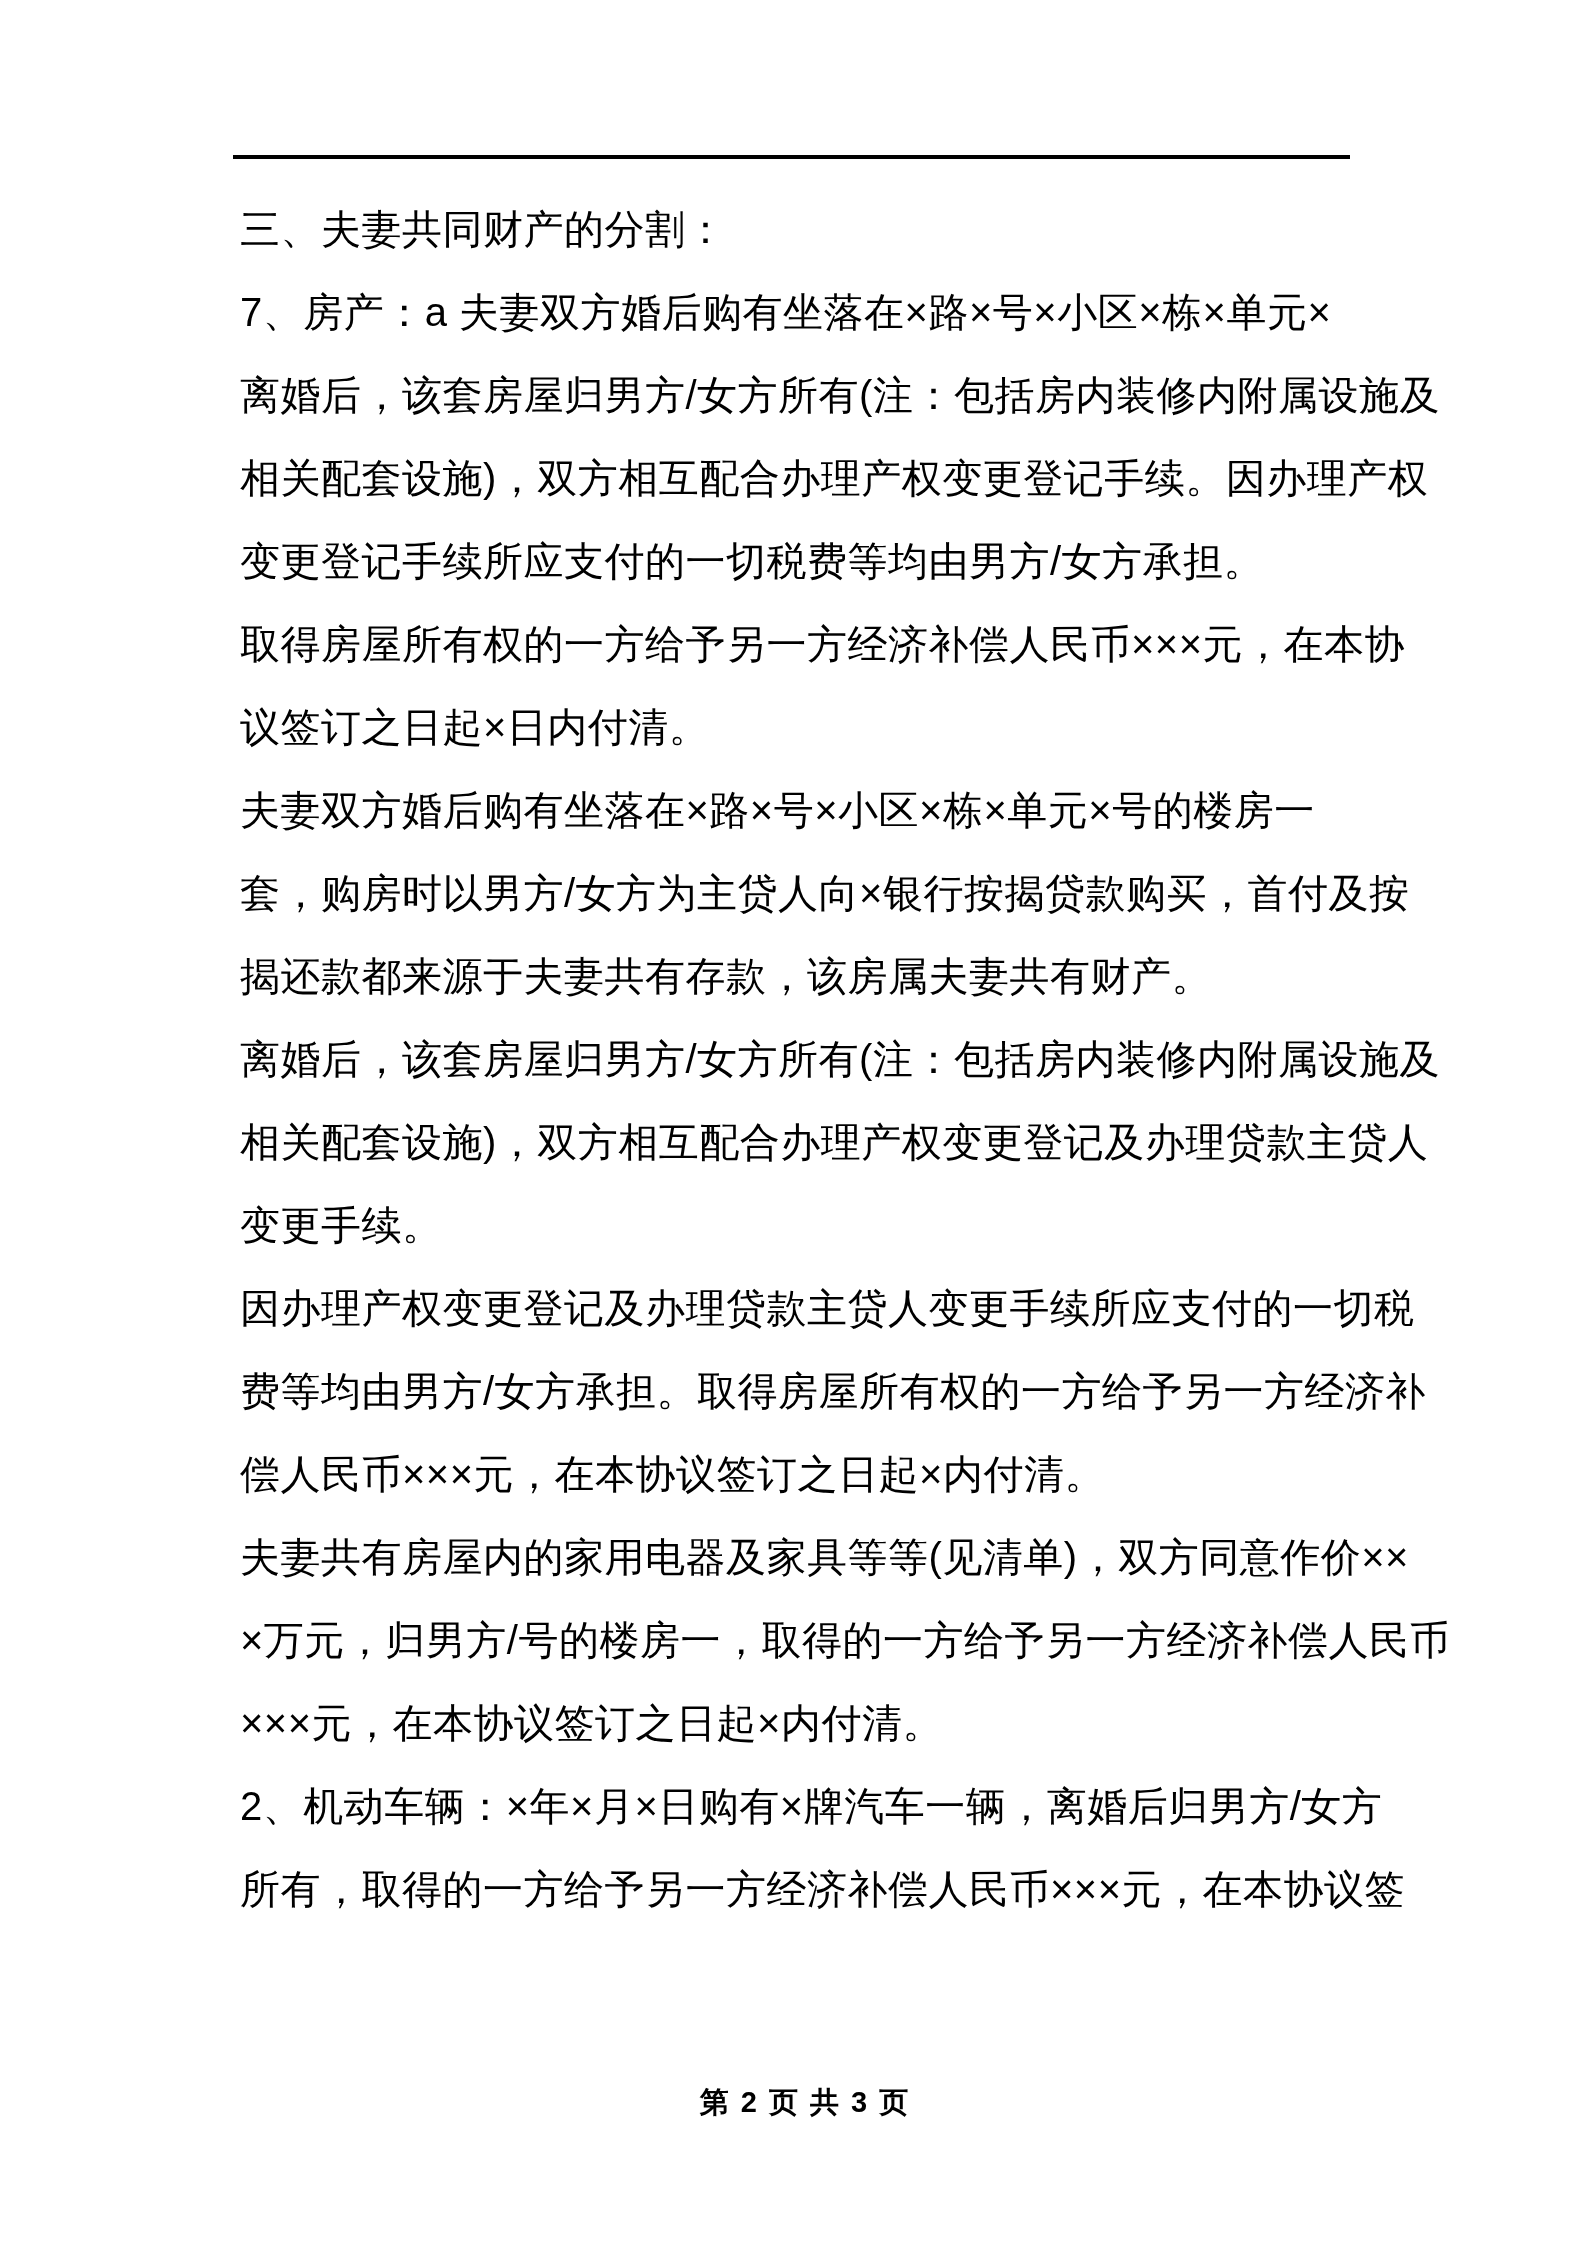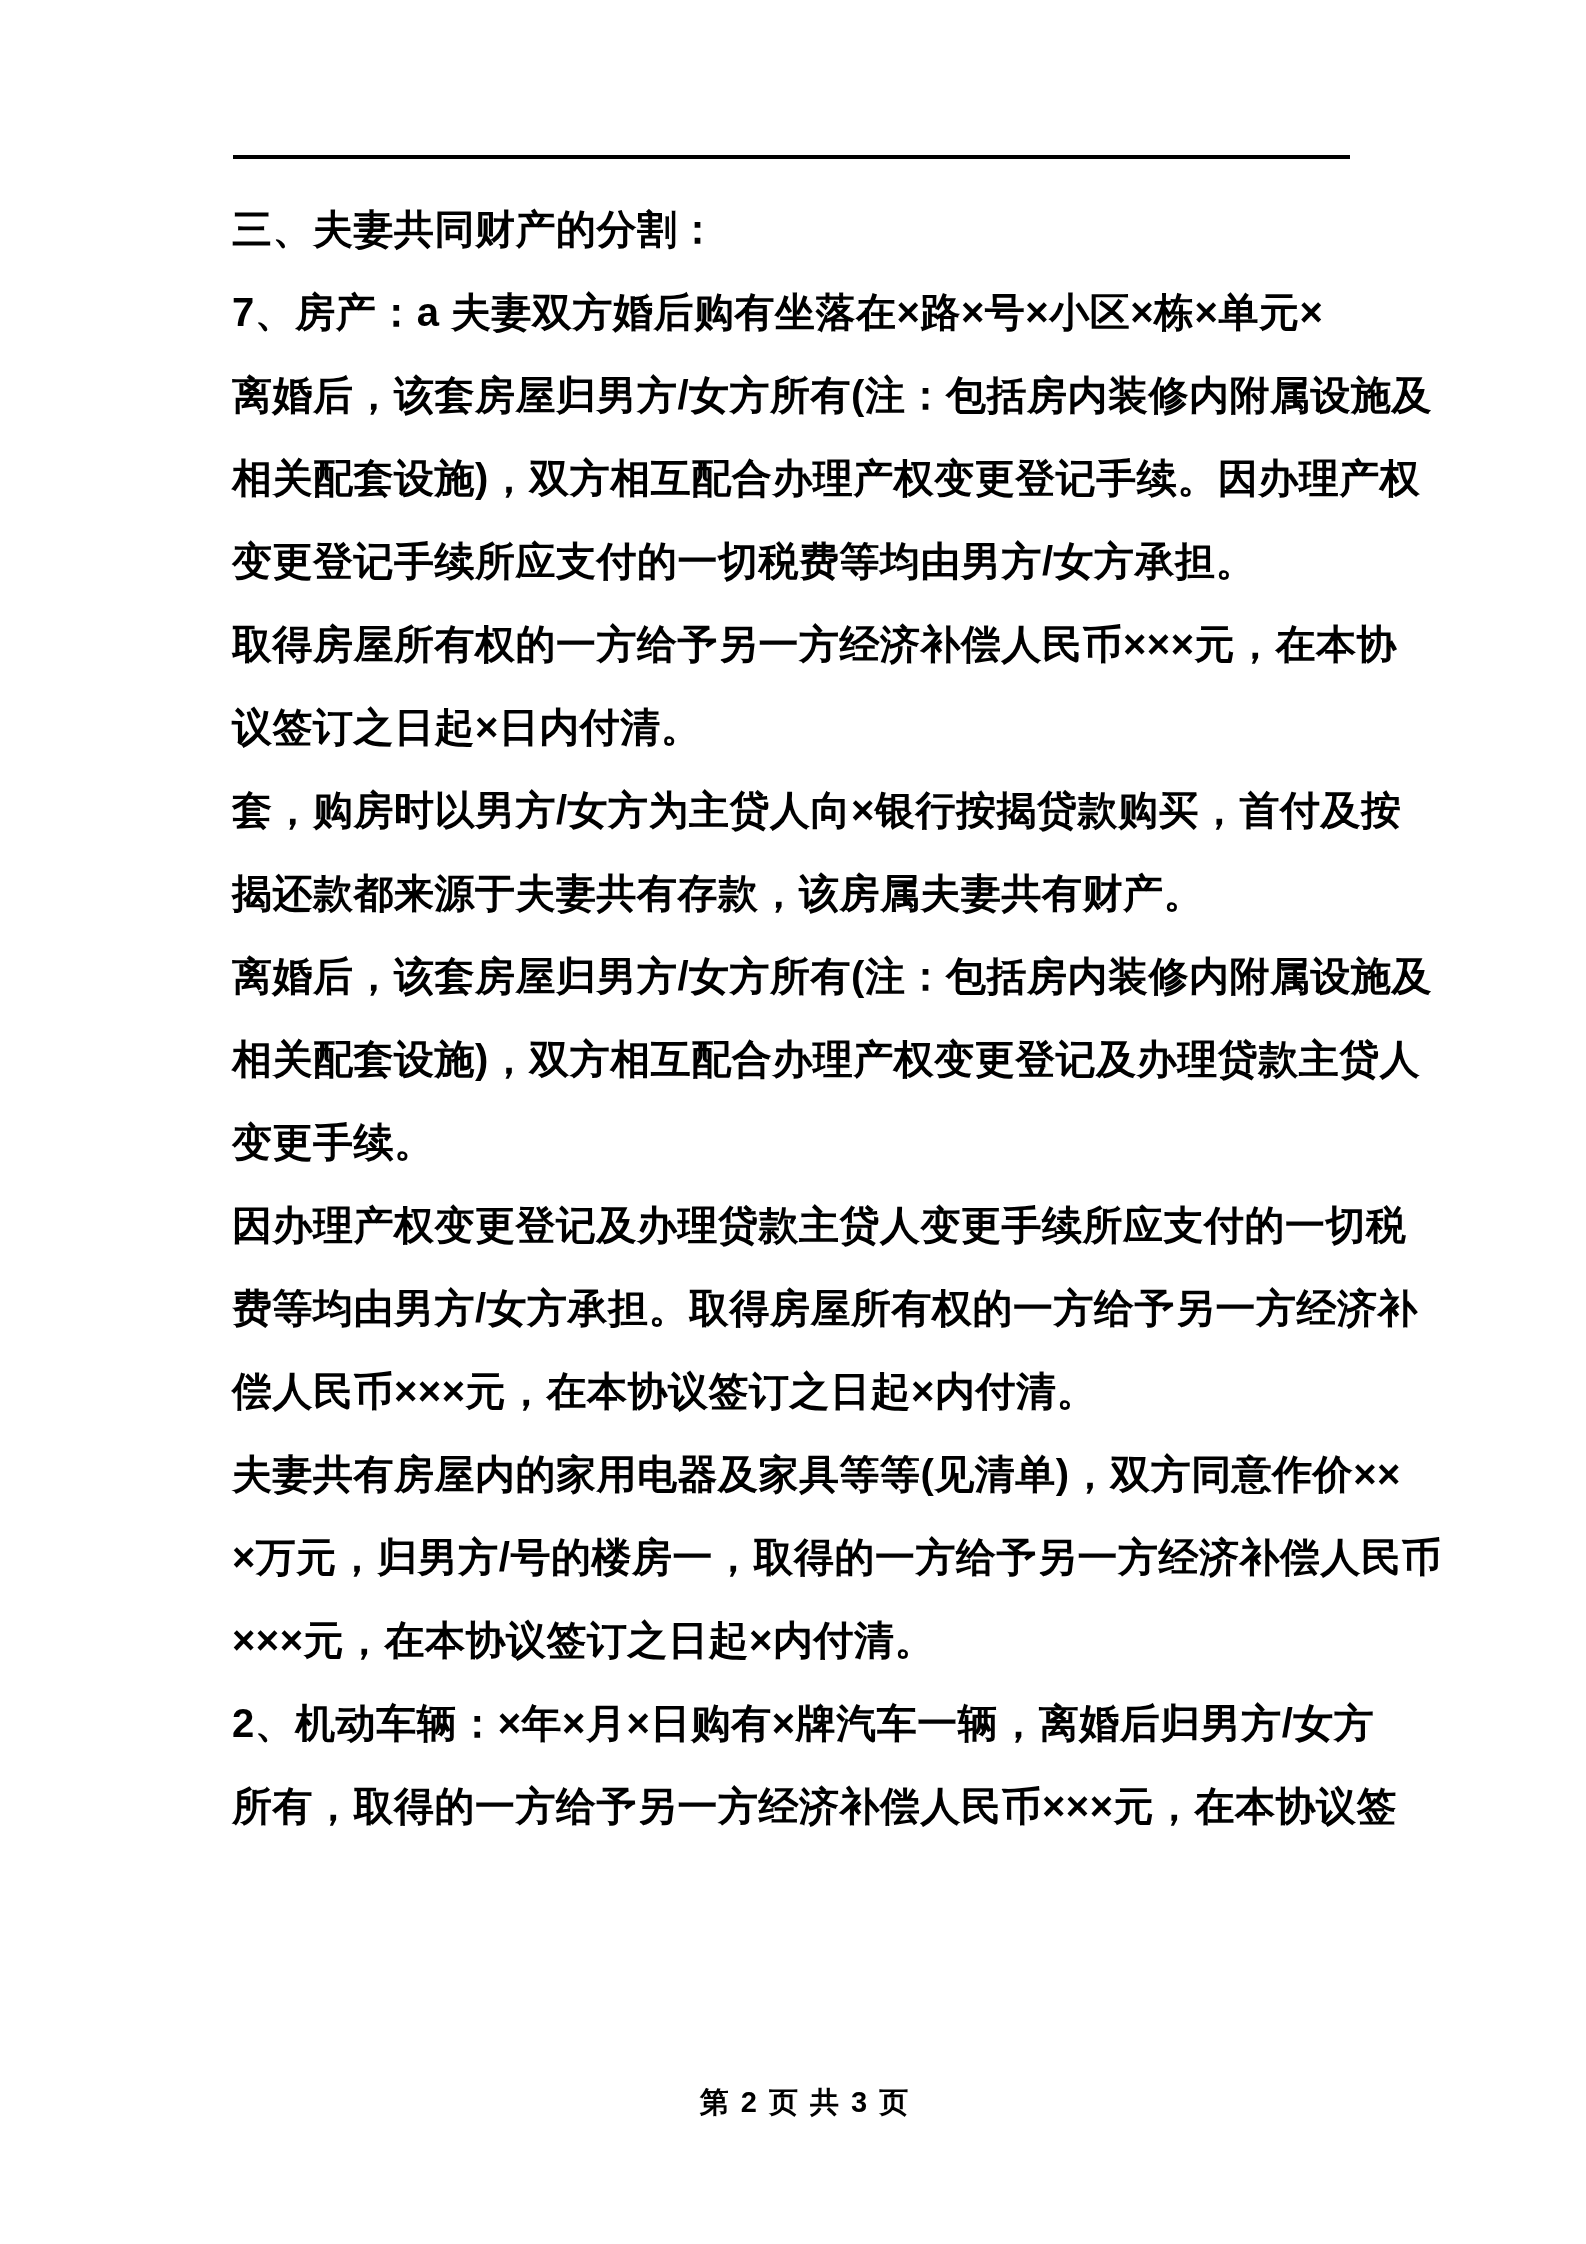--- a/index.html
+++ b/index.html
@@ -27,23 +27,24 @@
   .content {
     position: absolute;
     left: 232px;
     top: 188px;
     width: 1122px;
   }
   .line {
     height: 83px;
     line-height: 83px;
     font-size: 40px;
-    font-weight: 700;
+    font-weight: 400;
     white-space: nowrap;
     letter-spacing: 0.5px;
+    margin-left: 8px;
   }
   .footer {
     position: absolute;
     left: 12px;
     top: 2082px;
     width: 1586px;
     height: 40px;
     line-height: 40px;
     text-align: center;
     font-size: 29px;
@@ -57,20 +58,21 @@
 <div class="page">
   <div class="rule"></div>
   <div class="content">
       <div class="line">三、夫妻共同财产的分割：</div>
       <div class="line">7、房产：a 夫妻双方婚后购有坐落在×路×号×小区×栋×单元×</div>
       <div class="line">离婚后，该套房屋归男方/女方所有(注：包括房内装修内附属设施及</div>
       <div class="line">相关配套设施)，双方相互配合办理产权变更登记手续。因办理产权</div>
       <div class="line">变更登记手续所应支付的一切税费等均由男方/女方承担。</div>
       <div class="line">取得房屋所有权的一方给予另一方经济补偿人民币×××元，在本协</div>
       <div class="line">议签订之日起×日内付清。</div>
+      <div class="line">夫妻双方婚后购有坐落在×路×号×小区×栋×单元×号的楼房一</div>
       <div class="line">套，购房时以男方/女方为主贷人向×银行按揭贷款购买，首付及按</div>
       <div class="line">揭还款都来源于夫妻共有存款，该房属夫妻共有财产。</div>
       <div class="line">离婚后，该套房屋归男方/女方所有(注：包括房内装修内附属设施及</div>
       <div class="line">相关配套设施)，双方相互配合办理产权变更登记及办理贷款主贷人</div>
       <div class="line">变更手续。</div>
       <div class="line">因办理产权变更登记及办理贷款主贷人变更手续所应支付的一切税</div>
       <div class="line">费等均由男方/女方承担。取得房屋所有权的一方给予另一方经济补</div>
       <div class="line">偿人民币×××元，在本协议签订之日起×内付清。</div>
       <div class="line">夫妻共有房屋内的家用电器及家具等等(见清单)，双方同意作价××</div>
       <div class="line">×万元，归男方/号的楼房一，取得的一方给予另一方经济补偿人民币</div>

